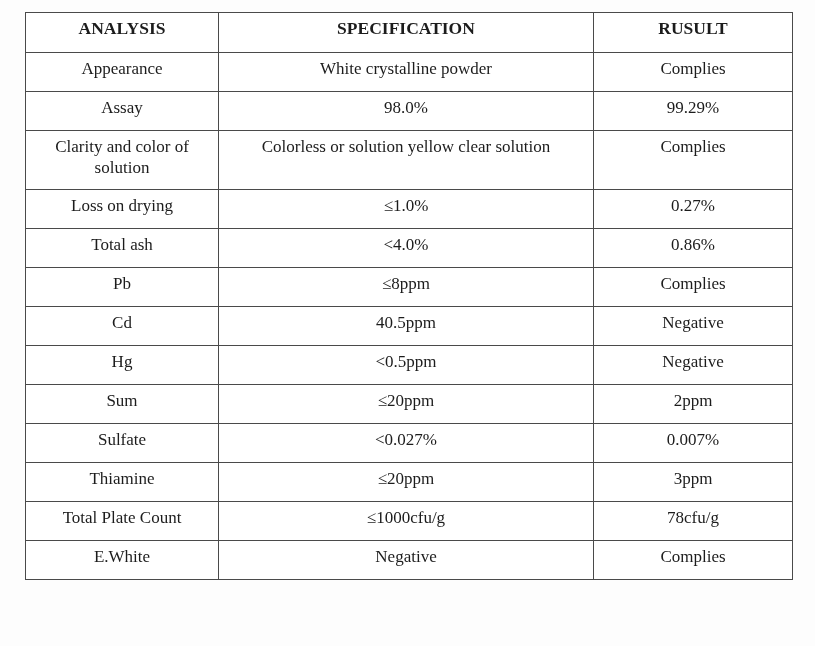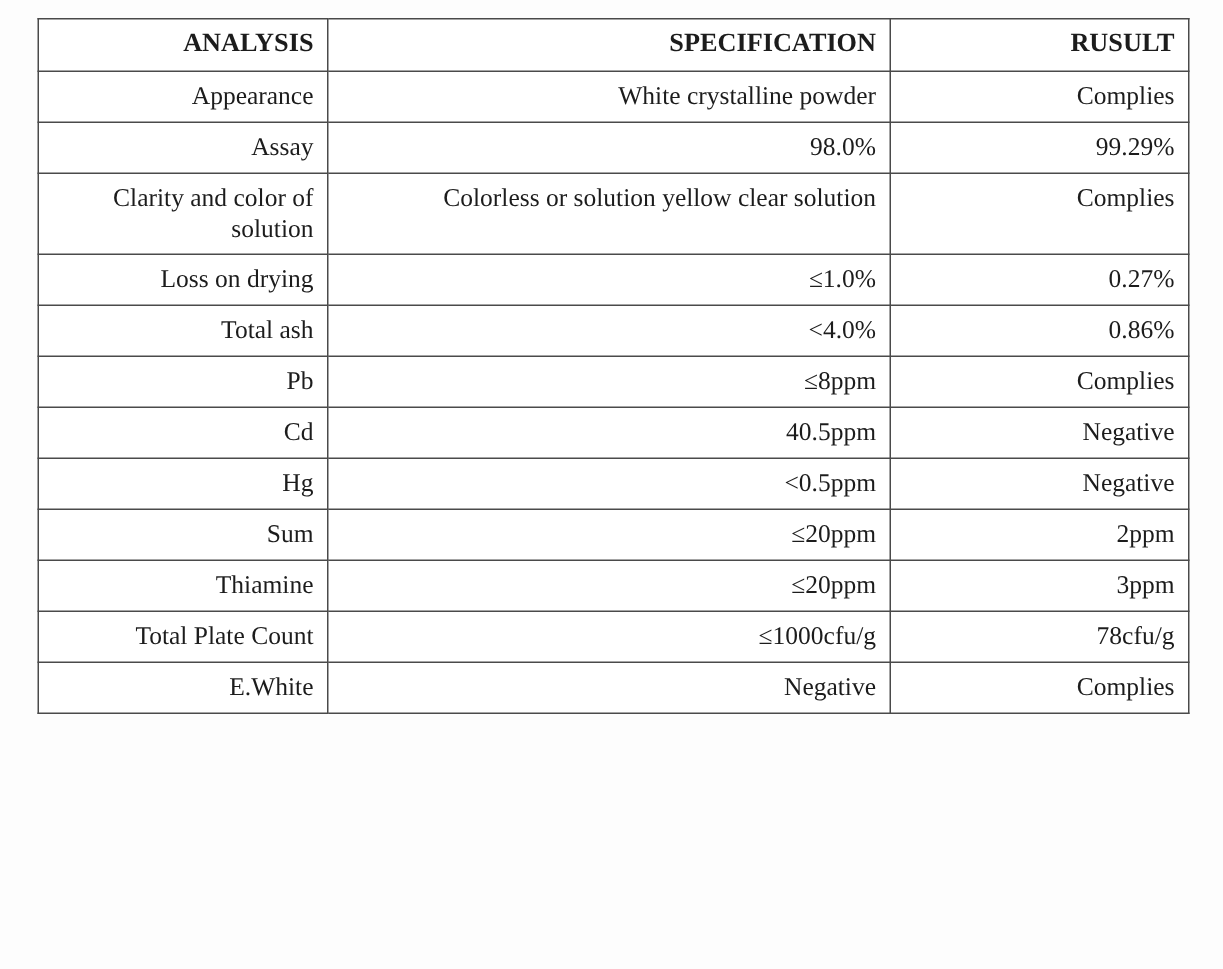--- a/index.html
+++ b/index.html
@@ -25,25 +25,25 @@
     width: 767px;
     border-collapse: collapse;
     table-layout: fixed;
     background: #ffffff;
   }
   table.coa col.c1 { width: 193px; }
   table.coa col.c2 { width: 375px; }
   table.coa col.c3 { width: 199px; }
   table.coa th, table.coa td {
     border: 1px solid #4a4a4a;
-    padding: 5px 9px 5px 9px;
+    padding: 5px 9px 10px 9px;
     font-size: 17px;
     line-height: 1.25;
     vertical-align: top;
-    text-align: right;
+    text-align: center;
     overflow: hidden;
     white-space: normal;
   }
   table.coa th {
     font-weight: bold;
     font-size: 17.5px;
     height: 24px;
   }
   table.coa td { height: 23px; }
   table.coa tr.tall td { height: 42px; }
@@ -106,20 +106,25 @@
         <td class="analysis">Hg</td>
         <td>&lt;0.5ppm</td>
         <td>Negative</td>
       </tr>
       <tr>
         <td class="analysis">Sum</td>
         <td>≤20ppm</td>
         <td>2ppm</td>
       </tr>
       <tr>
+        <td class="analysis">Sulfate</td>
+        <td>&lt;0.027%</td>
+        <td>0.007%</td>
+      </tr>
+      <tr>
         <td class="analysis">Thiamine</td>
         <td>≤20ppm</td>
         <td>3ppm</td>
       </tr>
       <tr>
         <td class="analysis">Total Plate Count</td>
         <td>≤1000cfu/g</td>
         <td>78cfu/g</td>
       </tr>
       <tr>

